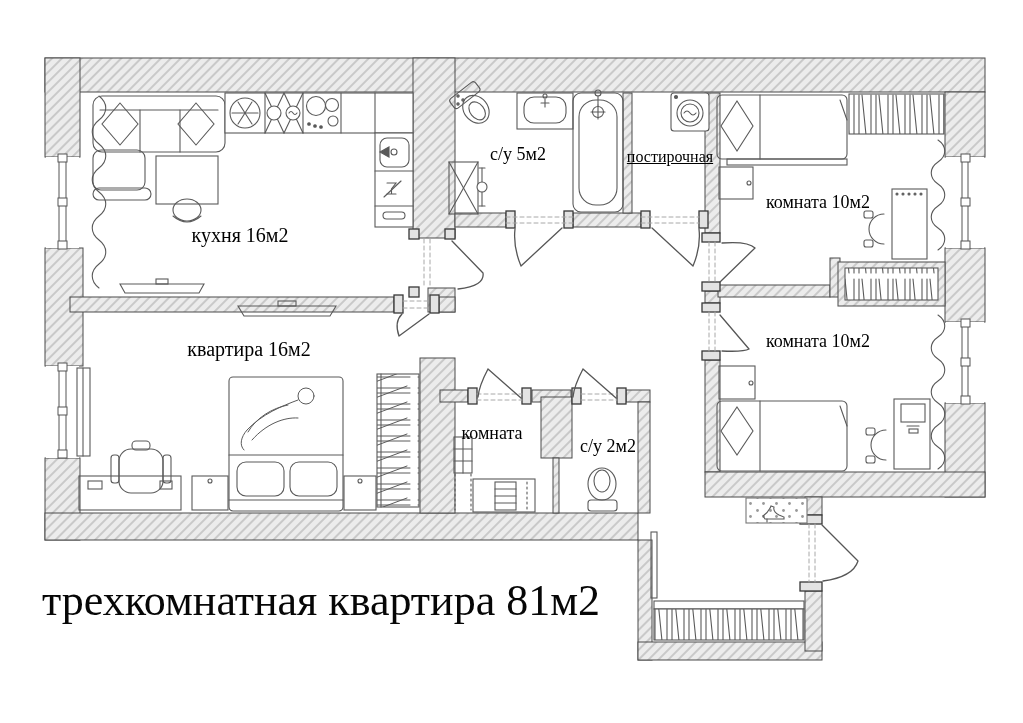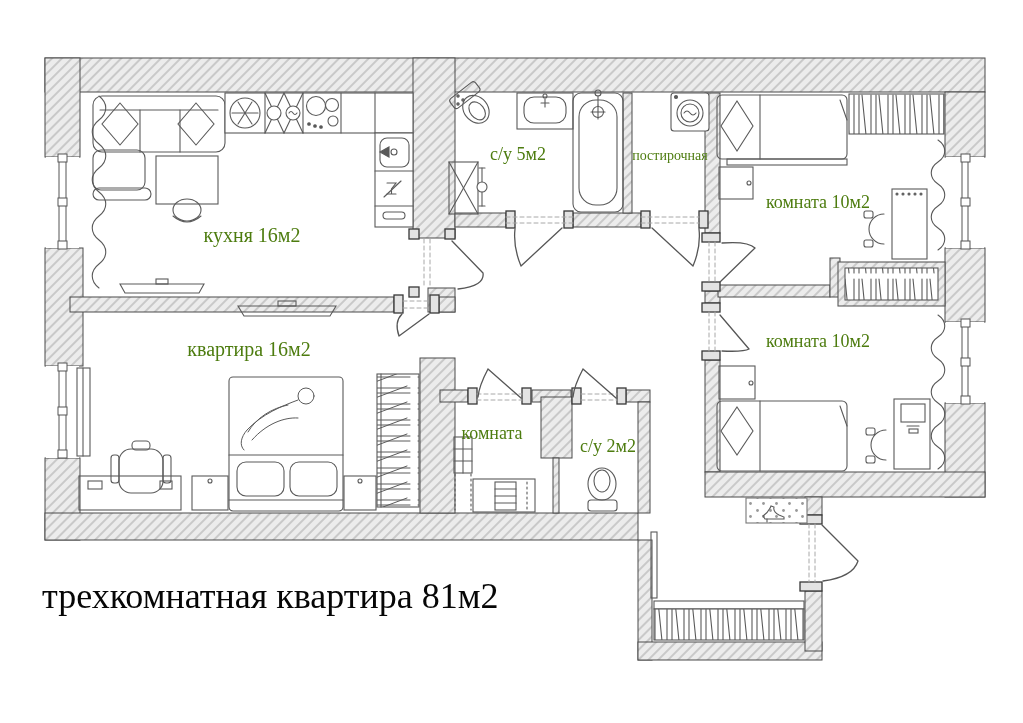--- a/index.html
+++ b/index.html
@@ -1,24 +1,24 @@
 <!DOCTYPE html>
 <html><head>
 <meta charset="utf-8">
 <style>
   html,body{margin:0;padding:0;background:#ffffff;}
   .stage{position:relative;width:1023px;height:723px;background:#ffffff;overflow:hidden;
          font-family:"Liberation Serif","DejaVu Serif",serif;}
   .plan-svg{position:absolute;left:0;top:0;width:1023px;height:723px;}
   .room-label{position:absolute;transform:translateX(-50%);white-space:nowrap;
-              color:#4d7c0f;font-family:"Liberation Serif","DejaVu Serif",serif;}
+              color:#000000;font-family:"Liberation Serif","DejaVu Serif",serif;}
   .lbl-20{font-size:20px;}
   .lbl-18{font-size:18px;}
-  .lbl-14{font-size:14px;}
-  .caption{position:absolute;left:42px;top:575px;font-size:36px;color:#060606;
+  .lbl-14{font-size:16px;text-decoration:underline;}
+  .caption{position:absolute;left:42px;top:575px;font-size:44px;color:#060606;
            font-family:"Liberation Serif","DejaVu Serif",serif;white-space:nowrap;}
 </style>
 </head>
 <body>
 
 <div class="stage">
 
 <svg class="plan-svg" viewBox="0 0 1023 723" fill="none" stroke-linecap="round">
   <defs>
     <pattern id="hatch" width="7" height="7" patternUnits="userSpaceOnUse" patternTransform="rotate(45)">
@@ -420,21 +420,21 @@
       </g>
     </g>
     <rect x="651" y="532" width="6" height="66"></rect>
     <g>
       <rect x="654" y="601" width="150" height="8" fill="#ffffff"></rect>
       <rect x="654" y="609" width="150" height="31" fill="url(#books)"></rect>
     </g>
   </g>
 </svg>
 
-  <div class="room-label lbl-20" style="left:252px; top:224px;">кухня 16м2</div>
+  <div class="room-label lbl-20" style="left:240px; top:224px;">кухня 16м2</div>
   <div class="room-label lbl-18" style="left:518px; top:144px;">с/у 5м2</div>
   <div class="room-label lbl-14" style="left:670px; top:148px;">постирочная</div>
   <div class="room-label lbl-18" style="left:818px; top:192px;">комната 10м2</div>
   <div class="room-label lbl-18" style="left:818px; top:331px;">комната 10м2</div>
   <div class="room-label lbl-20" style="left:249px; top:338px;">квартира 16м2</div>
   <div class="room-label lbl-18" style="left:492px; top:423px;">комната</div>
   <div class="room-label lbl-18" style="left:608px; top:436px;">с/у 2м2</div>
 
   <div class="caption">трехкомнатная квартира 81м2</div>
 </div>

